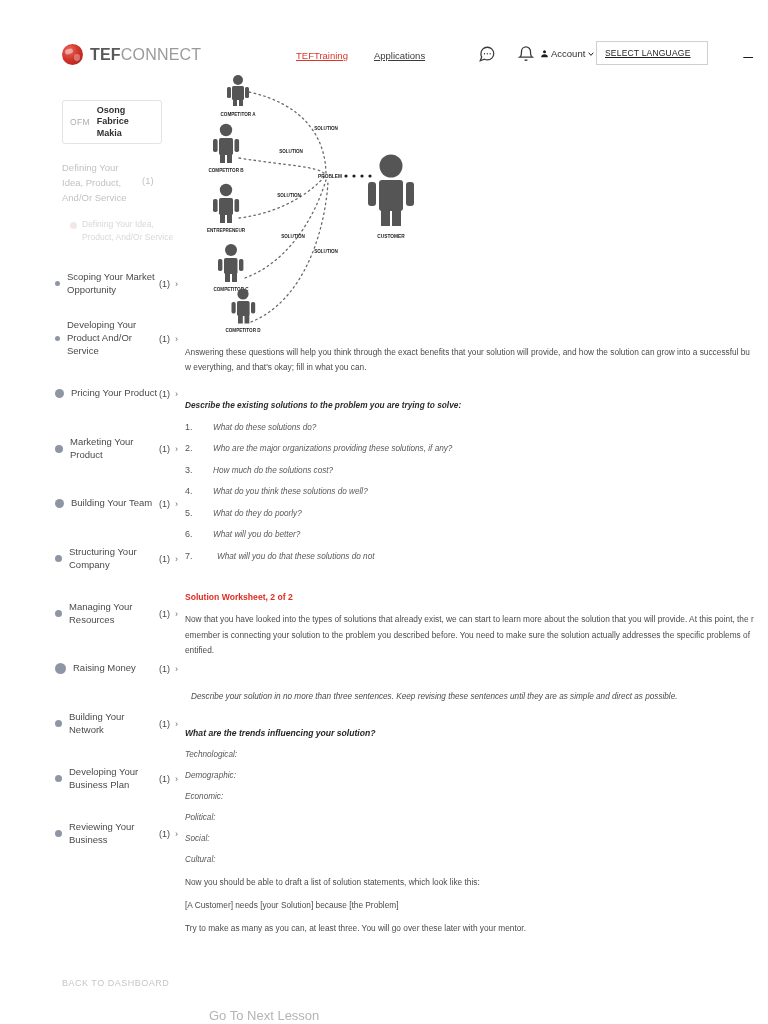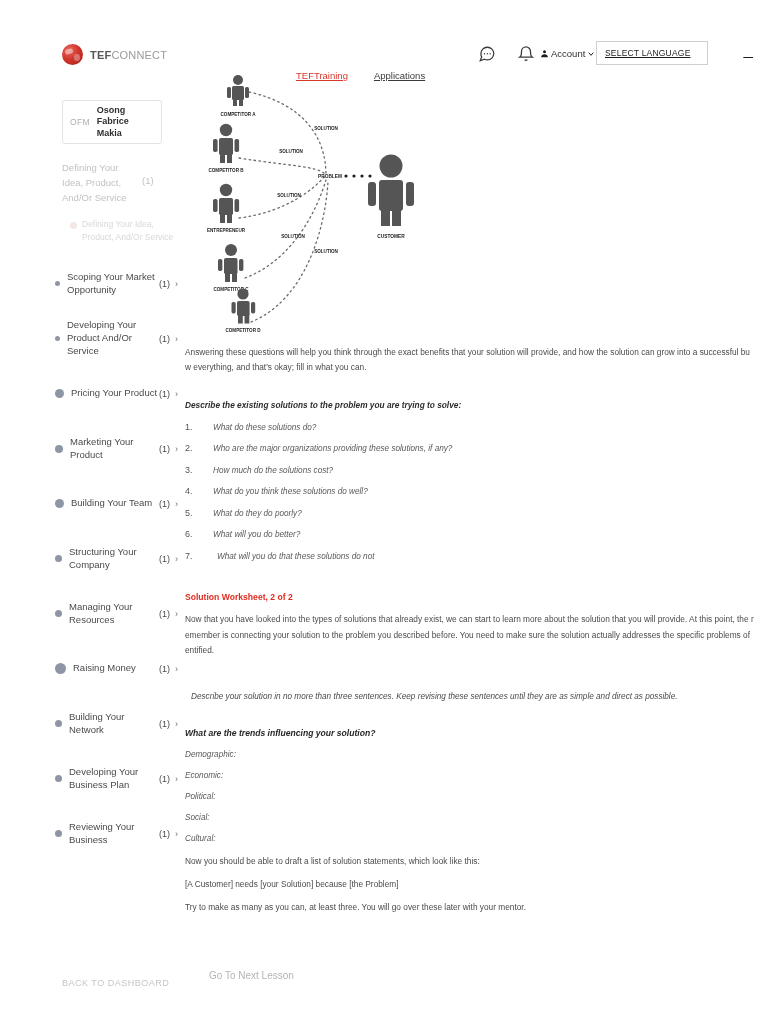--- a/index.html
+++ b/index.html
@@ -29,26 +29,26 @@
   .globe::before {
     content: ""; position: absolute; left: 3px; top: 5px;
     width: 8px; height: 5px; border-radius: 40%;
     background: rgba(255,255,255,.45); transform: rotate(-18deg);
   }
   .globe::after {
     content: ""; position: absolute; right: 3px; bottom: 4px;
     width: 6px; height: 7px; border-radius: 45%;
     background: rgba(255,255,255,.32);
   }
-  .logo-text { font-size: 11px; letter-spacing: .2px; white-space: nowrap; }
+  .logo-text { font-size: 16px; letter-spacing: .2px; white-space: nowrap; }
   .logo-text .b { font-weight: bold; color: #58585a; }
   .logo-text .l { font-weight: 300; color: #9a9a9c; }
 
   .nav-links { position: absolute; left: 296px; top: 50px; display: flex; gap: 26px; }
-  .nav-link { font-size: 9.5px; text-decoration: underline; white-space: nowrap; margin-top: 20px; }
+  .nav-link { font-size: 9.5px; text-decoration: underline; white-space: nowrap; }
   .nav-link.active { color: #d8372c; }
   .nav-link.plain { color: #3b3b3b; }
 
   .hdr-icons { position: absolute; left: 478px; top: 45px; display: flex; align-items: center; gap: 21px; }
   .hdr-icon { width: 18px; height: 18px; color: #3a3a3a; display: block; }
 
   .account-box {
     position: absolute; left: 540px; top: 48px;
     display: flex; align-items: center; gap: 2px;
     font-size: 9.5px; color: #2e2e2e; white-space: nowrap;
@@ -139,22 +139,22 @@
   .trends-q {
     font-size: 8.6px; font-style: italic; font-weight: bold; color: #262626;
     margin-top: 27px; white-space: nowrap;
   }
   .trend-row { font-size: 8.2px; font-style: italic; color: #5a5a5a; margin-top: 12px; white-space: nowrap; }
 
   .closing { }
   .closing .cl { font-size: 8.3px; color: #4b4b4b; margin-top: 13px; white-space: nowrap; }
 
   .next-lesson {
-    position: absolute; left: 24px; top: 900px;
-    font-size: 10px; color: #b4b4b4; white-space: nowrap;
+    position: absolute; left: 24px; top: 938px;
+    font-size: 13px; color: #b4b4b4; white-space: nowrap;
   }
 </style>
 </head>
 <body>
 
 <div class="header">
 
   <div class="logo-wrap">
     <span class="globe"></span>
     <span class="logo-text"><span class="b">TEF</span><span class="l">CONNECT</span></span>
@@ -421,20 +421,21 @@
     <span class="ln">Now that you have looked into the types of solutions that already exist, we can start to learn more about the solution that you will provide. At this point, the r</span>
     <span class="ln">emember is connecting your solution to the problem you described before. You need to make sure the solution actually addresses the specific problems of</span>
     <span class="ln">entified.</span>
   </div>
 
   <div class="italic-note">Describe your solution in no more than three sentences. Keep revising these sentences until they are as simple and direct as possible.</div>
 
   <div class="trends-q">What are the trends influencing your solution?</div>
 
   <div class="trend-list">
+      <div class="trend-row">Technological:</div>
       <div class="trend-row">Demographic:</div>
       <div class="trend-row">Economic:</div>
       <div class="trend-row">Political:</div>
       <div class="trend-row">Social:</div>
       <div class="trend-row">Cultural:</div>
     </div>
 
   <div class="closing">
     <div class="cl">Now you should be able to draft a list of solution statements, which look like this:</div>
     <div class="cl">[A Customer] needs [your Solution] because [the Problem]</div>

